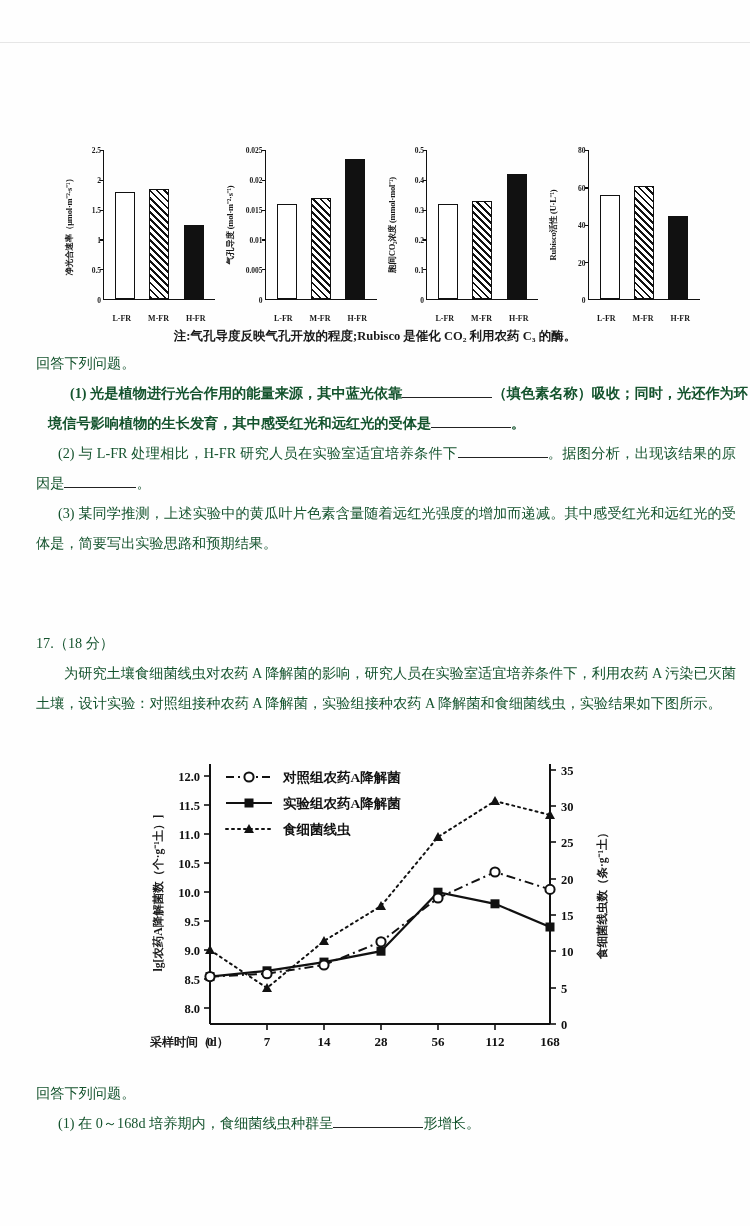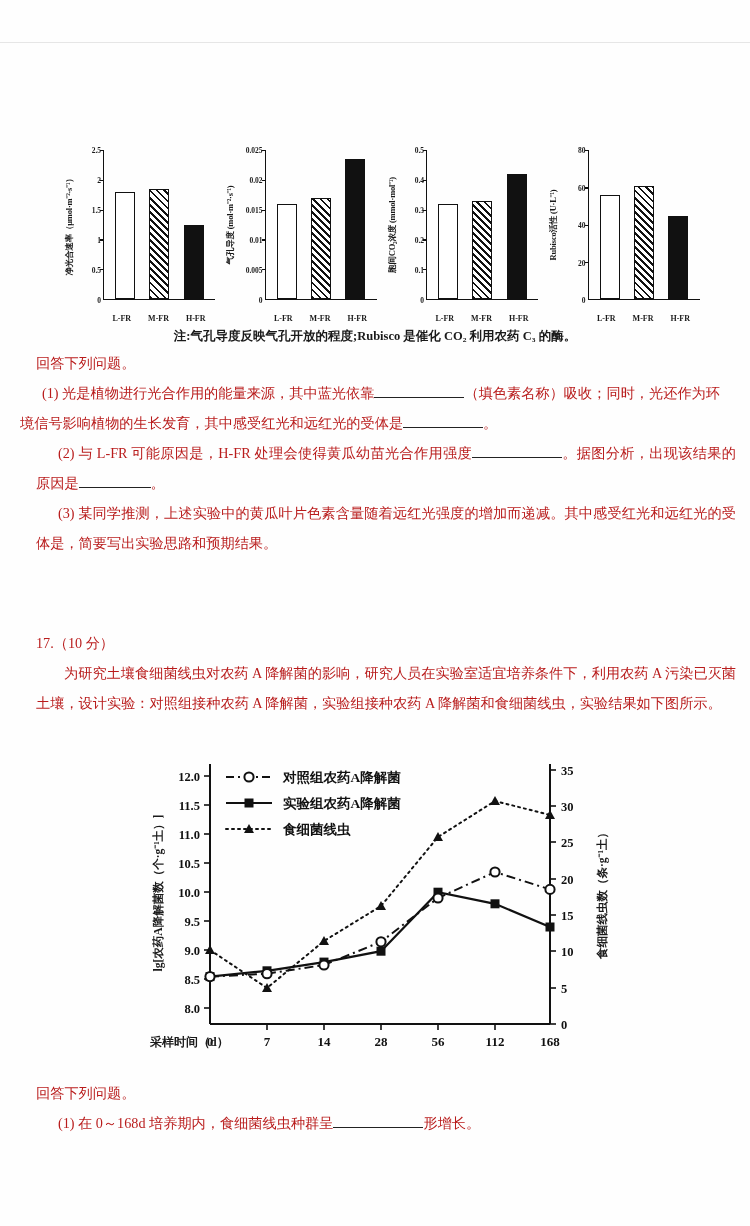--- a/index.html
+++ b/index.html
@@ -139,21 +139,21 @@
     font-weight: bold;
     font-family: "Liberation Serif", serif;
   }
 
   
   .txt {
     position: absolute;
     font-size: 14.2px;
     line-height: 30px;
     font-family: "Liberation Serif", serif;
-    color: #b91c1c;
+    color: #14532d;
   }
   .blank {
     display: inline-block;
     border-bottom: 1px solid #222;
     vertical-align: baseline;
   }
   .b90 { width: 90px; }
   .b80 { width: 80px; }
   .b72 { width: 72px; }
   .b60 { width: 60px; }
@@ -323,36 +323,36 @@
         <span>M-FR</span>
         <span>H-FR</span>
       </div>
     </div>
   </div>
 
   <div class="fig-note">注:气孔导度反映气孔开放的程度;Rubisco 是催化 CO₂ 利用农药 C₃ 的酶。</div>
 
   <div class="txt" style="top:348px; left:36px; width:690px;">回答下列问题。</div>
 
-  <div class="txt" style="top:378px; left:20px; width:700px; text-align:justify;">
+  <div class="txt" style="top:378px; left:48px; width:700px; text-align:justify;font-weight:bold;">
     <span style="padding-left:22px">(1)</span>
     <span>光是植物进行光合作用的能量来源，其中蓝光依靠</span><span class="blank b90"></span><span>（填色素名称）吸收；同时，光还作为环境信号影响植物的生长发育，其中感受红光和远红光的受体是</span><span class="blank b80"></span><span>。</span>
   </div>
 
   <div class="txt" style="top:438px; left:36px; width:700px; text-align:justify;">
     <span style="padding-left:22px">(2)</span>
-    <span>与 L-FR 可能原因是，H-FR 处理会使得黄瓜幼苗光合作用强度</span><span class="blank b90"></span><span>。据图分析，出现该结果的原因是</span><span class="blank b72"></span><span>。</span>
+    <span>与 L-FR 处理相比，H-FR 研究人员在实验室适宜培养条件下</span><span class="blank b90"></span><span>。据图分析，出现该结果的原因是</span><span class="blank b72"></span><span>。</span>
   </div>
 
   <div class="txt" style="top:498px; left:36px; width:700px; text-align:justify;">
     <span style="padding-left:22px">(3)</span>
     <span>某同学推测，上述实验中的黄瓜叶片色素含量随着远红光强度的增加而递减。其中感受红光和远红光的受体是，简要写出实验思路和预期结果。</span>
   </div>
 
-  <div class="txt" style="top:628px; left:36px;">17.（10 分）</div>
+  <div class="txt" style="top:628px; left:36px;">17.（18 分）</div>
   <div class="txt" style="top:658px; left:36px; width:700px; text-align:justify; text-indent:28px;">为研究土壤食细菌线虫对农药 A 降解菌的影响，研究人员在实验室适宜培养条件下，利用农药 A 污染已灭菌土壤，设计实验：对照组接种农药 A 降解菌，实验组接种农药 A 降解菌和食细菌线虫，实验结果如下图所示。</div>
 
   <div class="figure-line">
     <div class="lc-ylabel-left">
       <span>lg[农药A降解菌数（个·g⁻¹土）]</span>
     </div>
     <div class="lc-ylabel-right">
       <span>食细菌线虫数（条·g⁻¹土）</span>
     </div>
 

